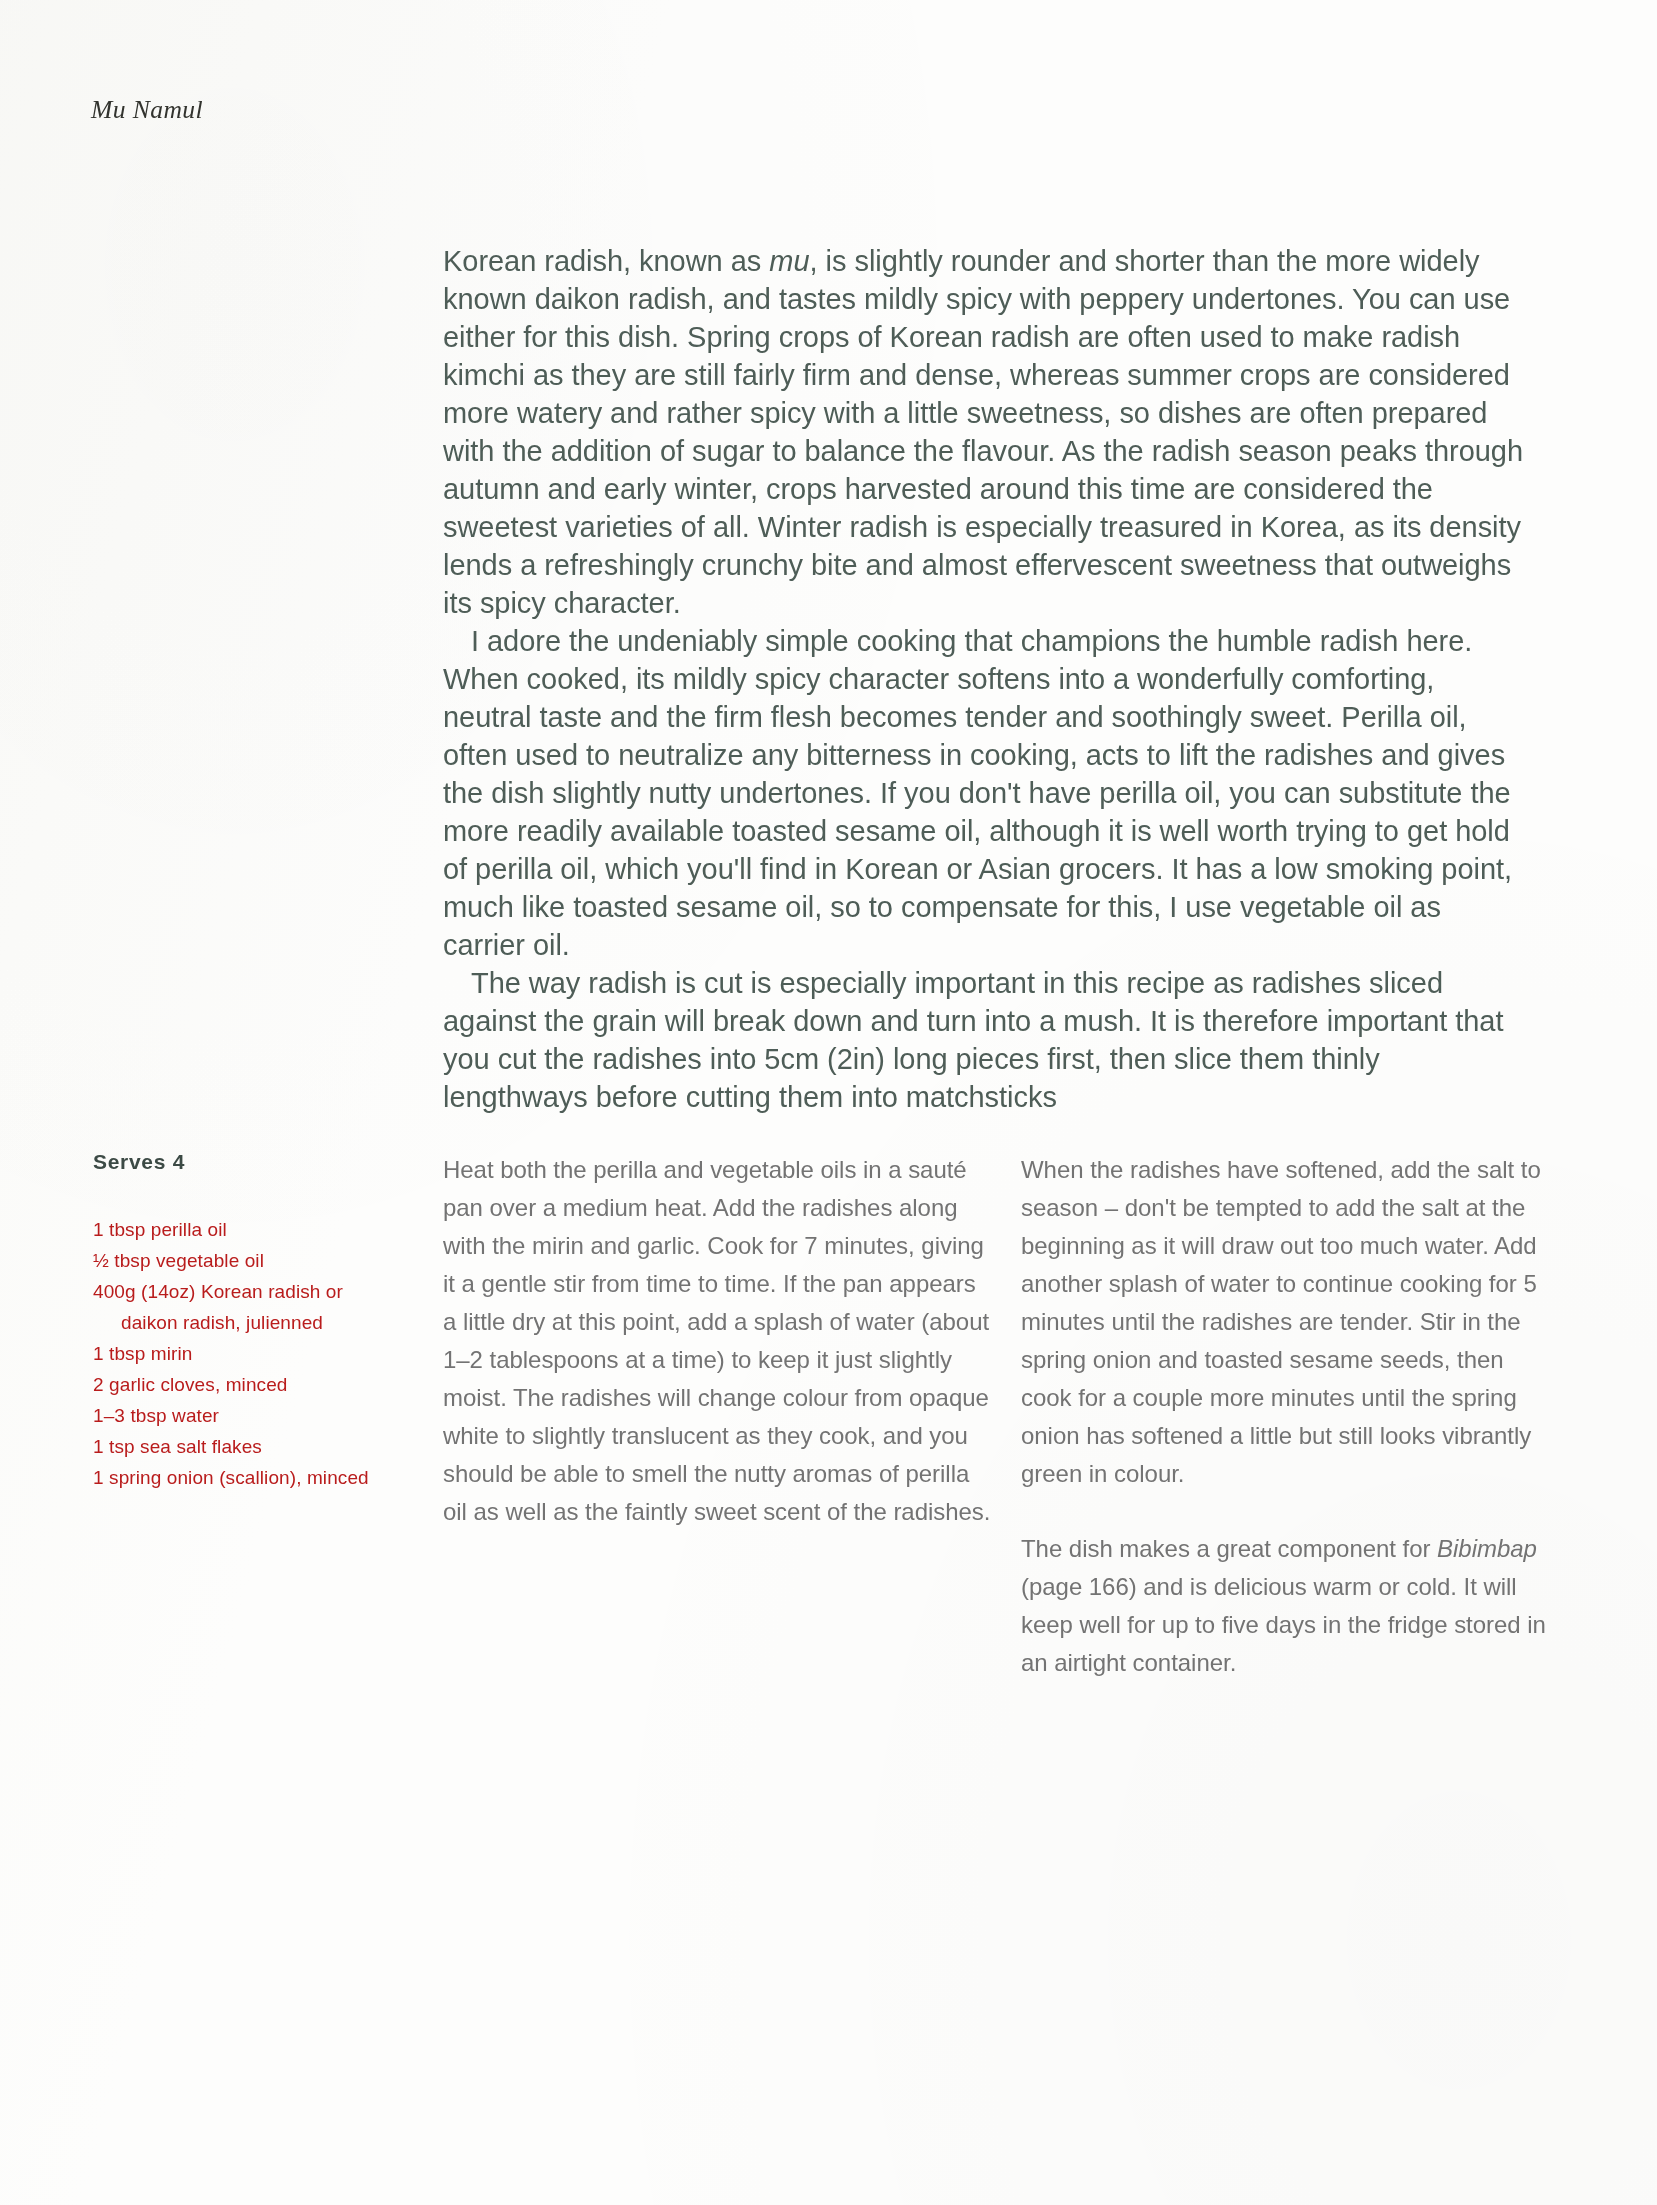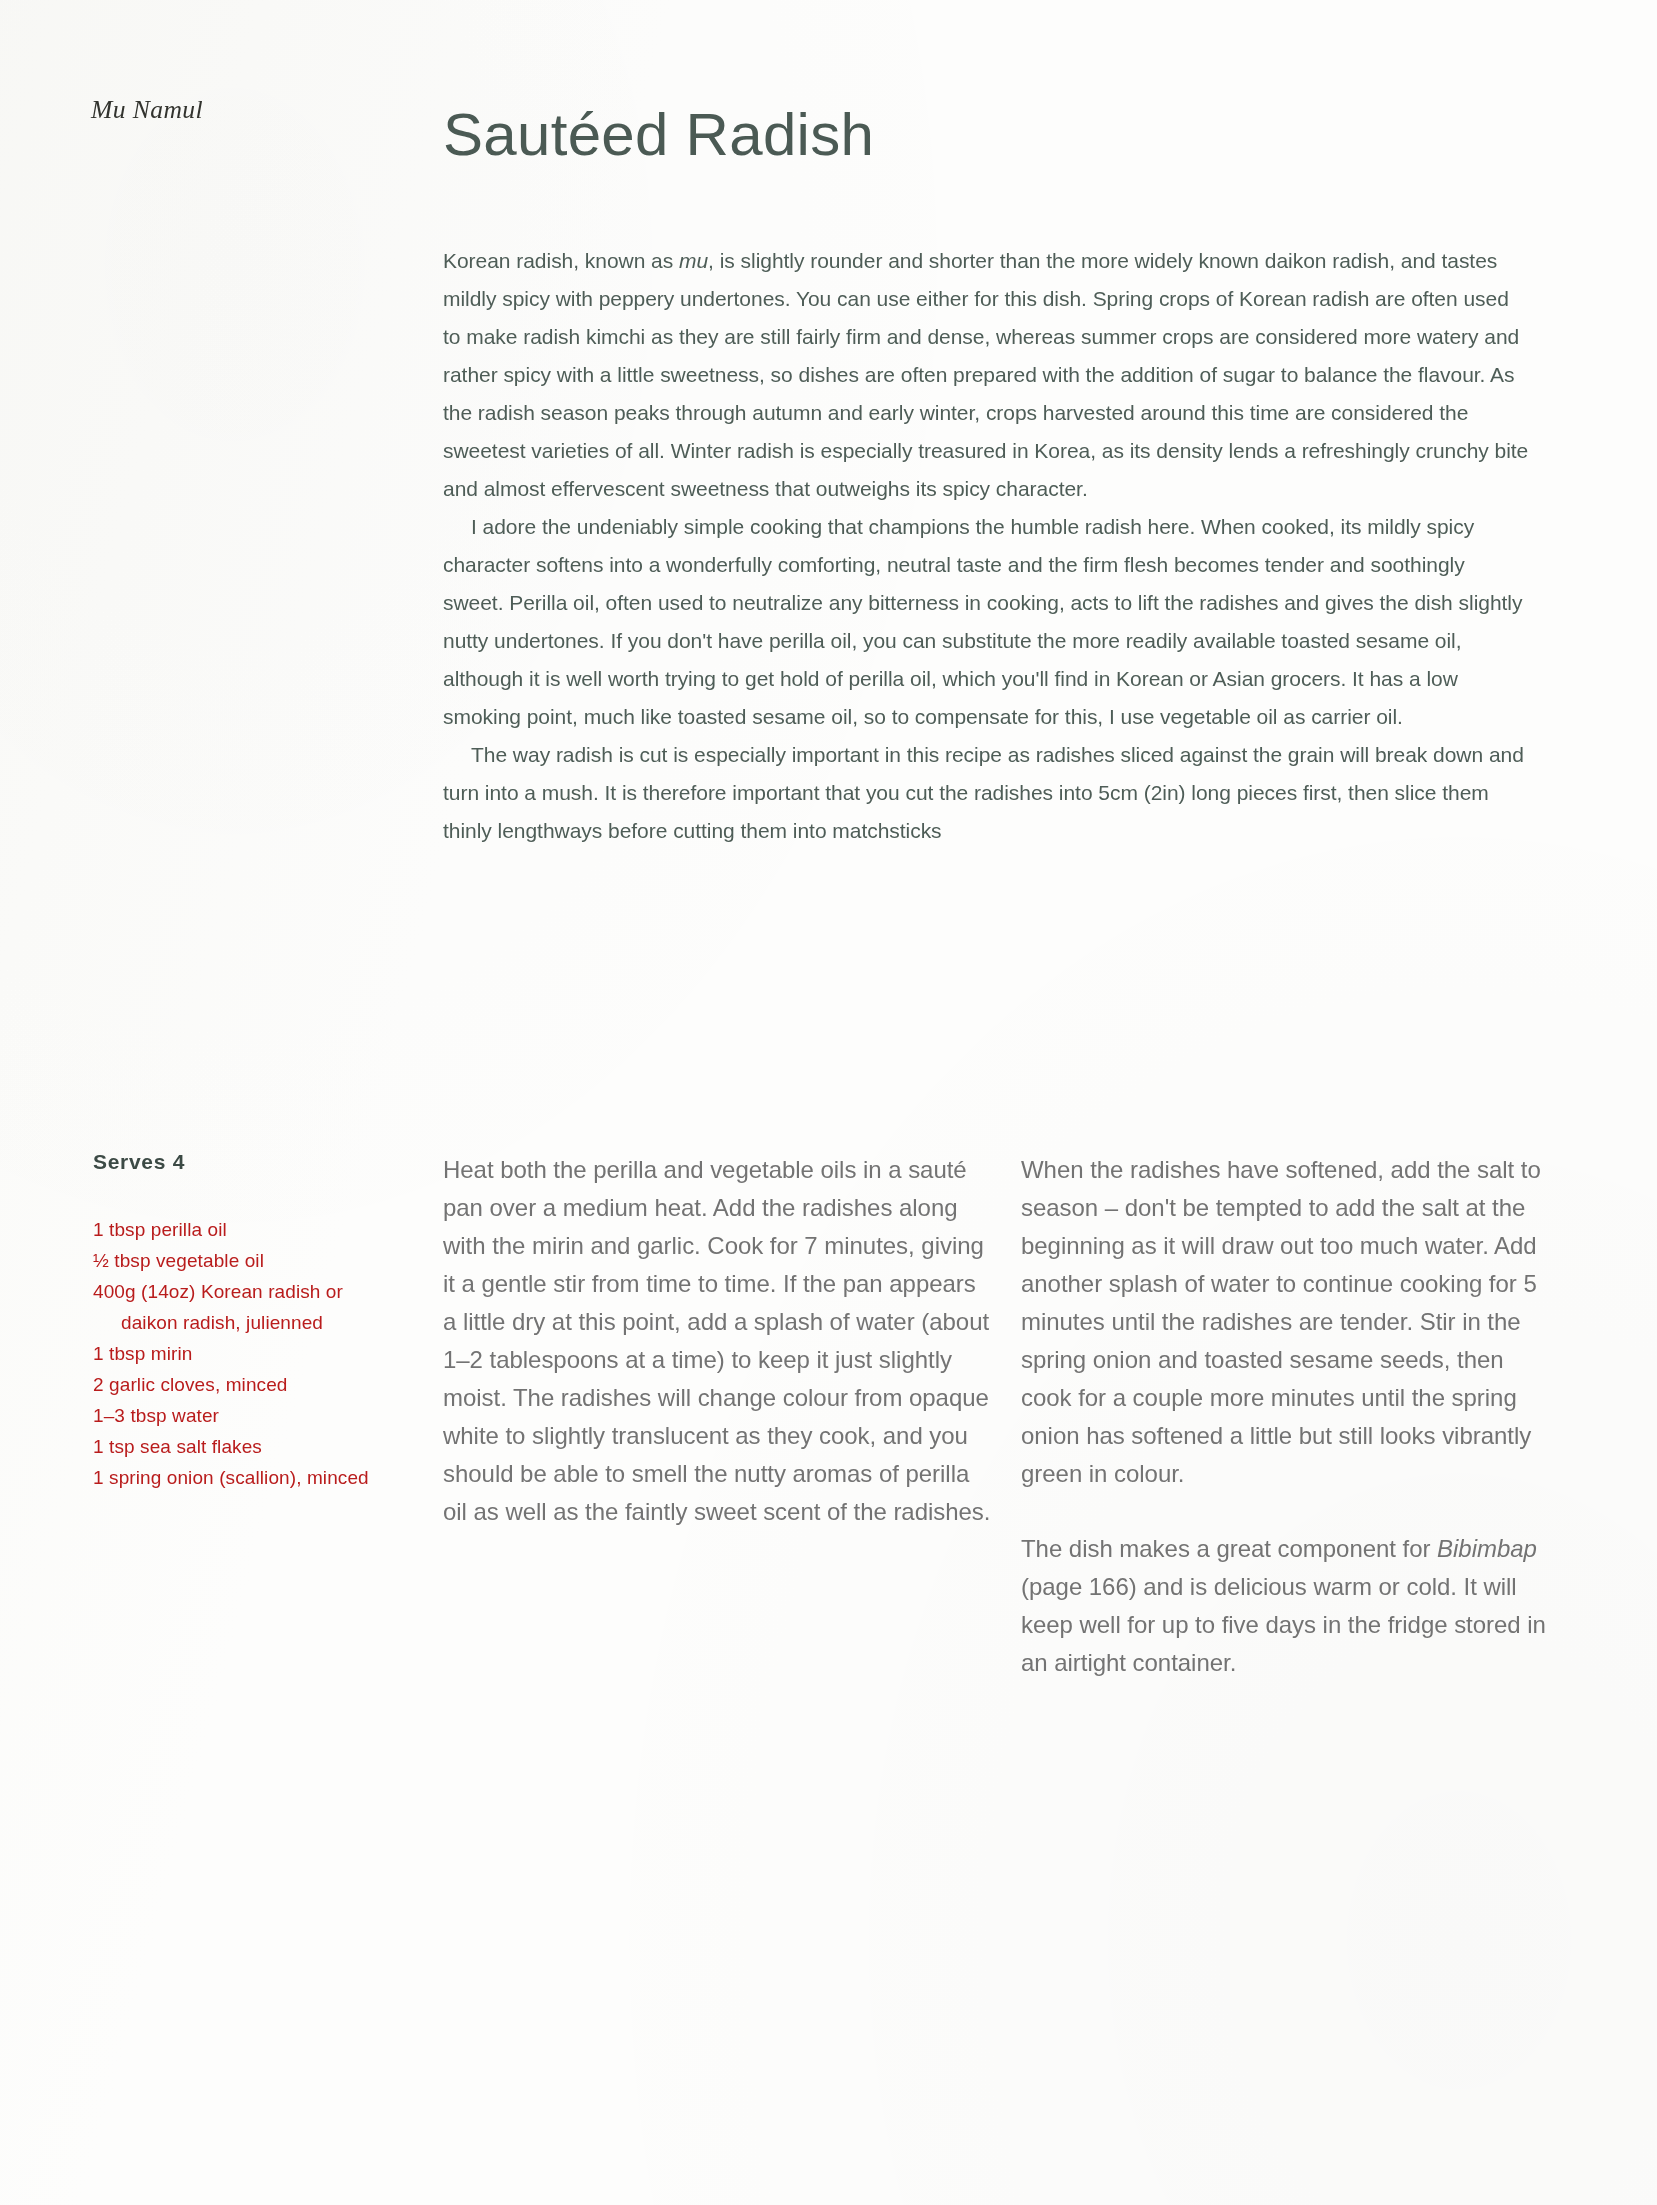--- a/index.html
+++ b/index.html
@@ -63,21 +63,21 @@
     white-space: nowrap;
   }
 
   
   .intro {
     position: absolute;
     left: 443px;
     top: 242px;
     width: 1086px;
     color: #4e5d57;
-    font-size: 21px;
+    font-size: 29px;
     line-height: 38px;
     font-weight: 400;
     letter-spacing: -0.04px;
     text-align: left;
   }
 
   .intro p {
     margin: 0;
   }
 
@@ -174,21 +174,20 @@
 </style>
 </head>
 <body>
 
 <div class="page">
 
   <div class="paper-grain"></div>
 
   <div class="header">
     <div class="korean-name">Mu Namul</div>
-    <h1 class="recipe-title">Sautéed Radish</h1>
   </div>
 
   <div class="intro" id="intro-body">
       <p><span>Korean radish, known as </span><em>mu</em><span>, is slightly rounder and shorter than the more widely known daikon radish, and tastes mildly spicy with peppery undertones. You can use either for this dish. Spring crops of Korean radish are often used to make radish kimchi as they are still fairly firm and dense, whereas summer crops are considered more watery and rather spicy with a little sweetness, so dishes are often prepared with the addition of sugar to balance the flavour. As the radish season peaks through autumn and early winter, crops harvested around this time are considered the sweetest varieties of all. Winter radish is especially treasured in Korea, as its density lends a refreshingly crunchy bite and almost effervescent sweetness that outweighs its spicy character.</span></p>
       <p class="indented"><span>I adore the undeniably simple cooking that champions the humble radish here. When cooked, its mildly spicy character softens into a wonderfully comforting, neutral taste and the firm flesh becomes tender and soothingly sweet. Perilla oil, often used to neutralize any bitterness in cooking, acts to lift the radishes and gives the dish slightly nutty undertones. If you don't have perilla oil, you can substitute the more readily available toasted sesame oil, although it is well worth trying to get hold of perilla oil, which you'll find in Korean or Asian grocers. It has a low smoking point, much like toasted sesame oil, so to compensate for this, I use vegetable oil as carrier oil.</span></p>
       <p class="indented"><span>The way radish is cut is especially important in this recipe as radishes sliced against the grain will break down and turn into a mush. It is therefore important that you cut the radishes into 5cm (2in) long pieces first, then slice them thinly lengthways before cutting them into matchsticks</span></p>
     </div>
 
   <div class="lower">
 

